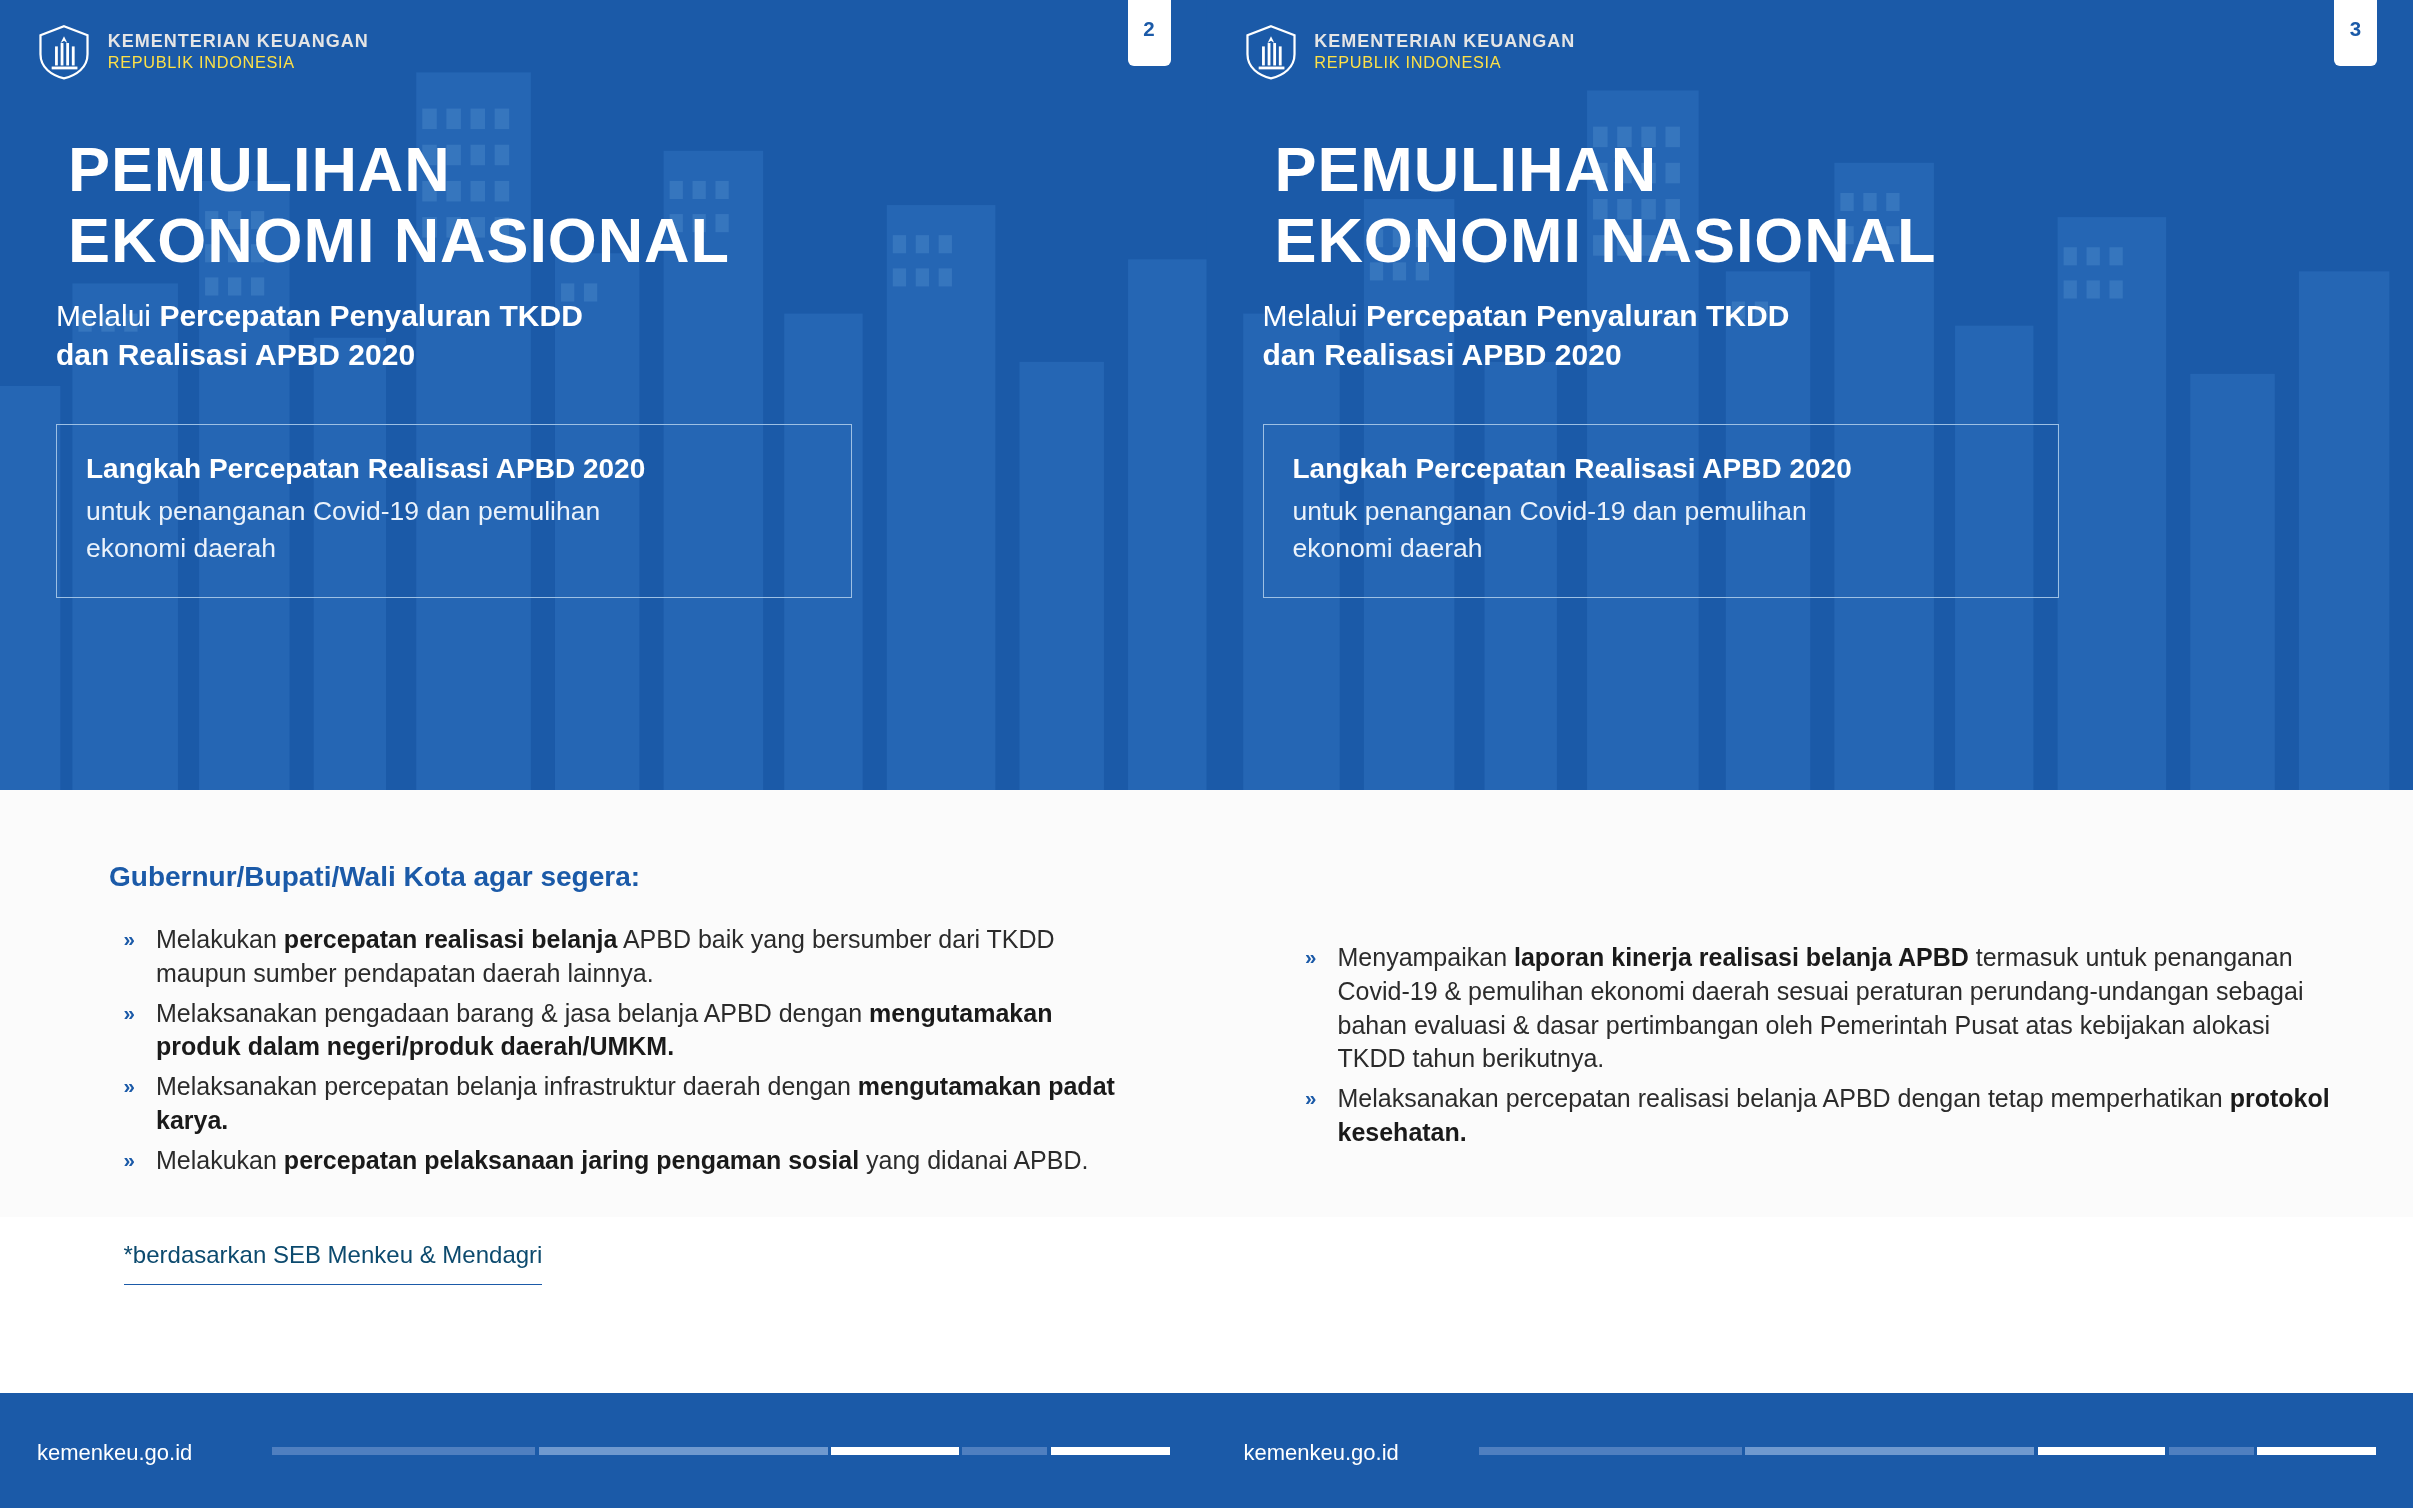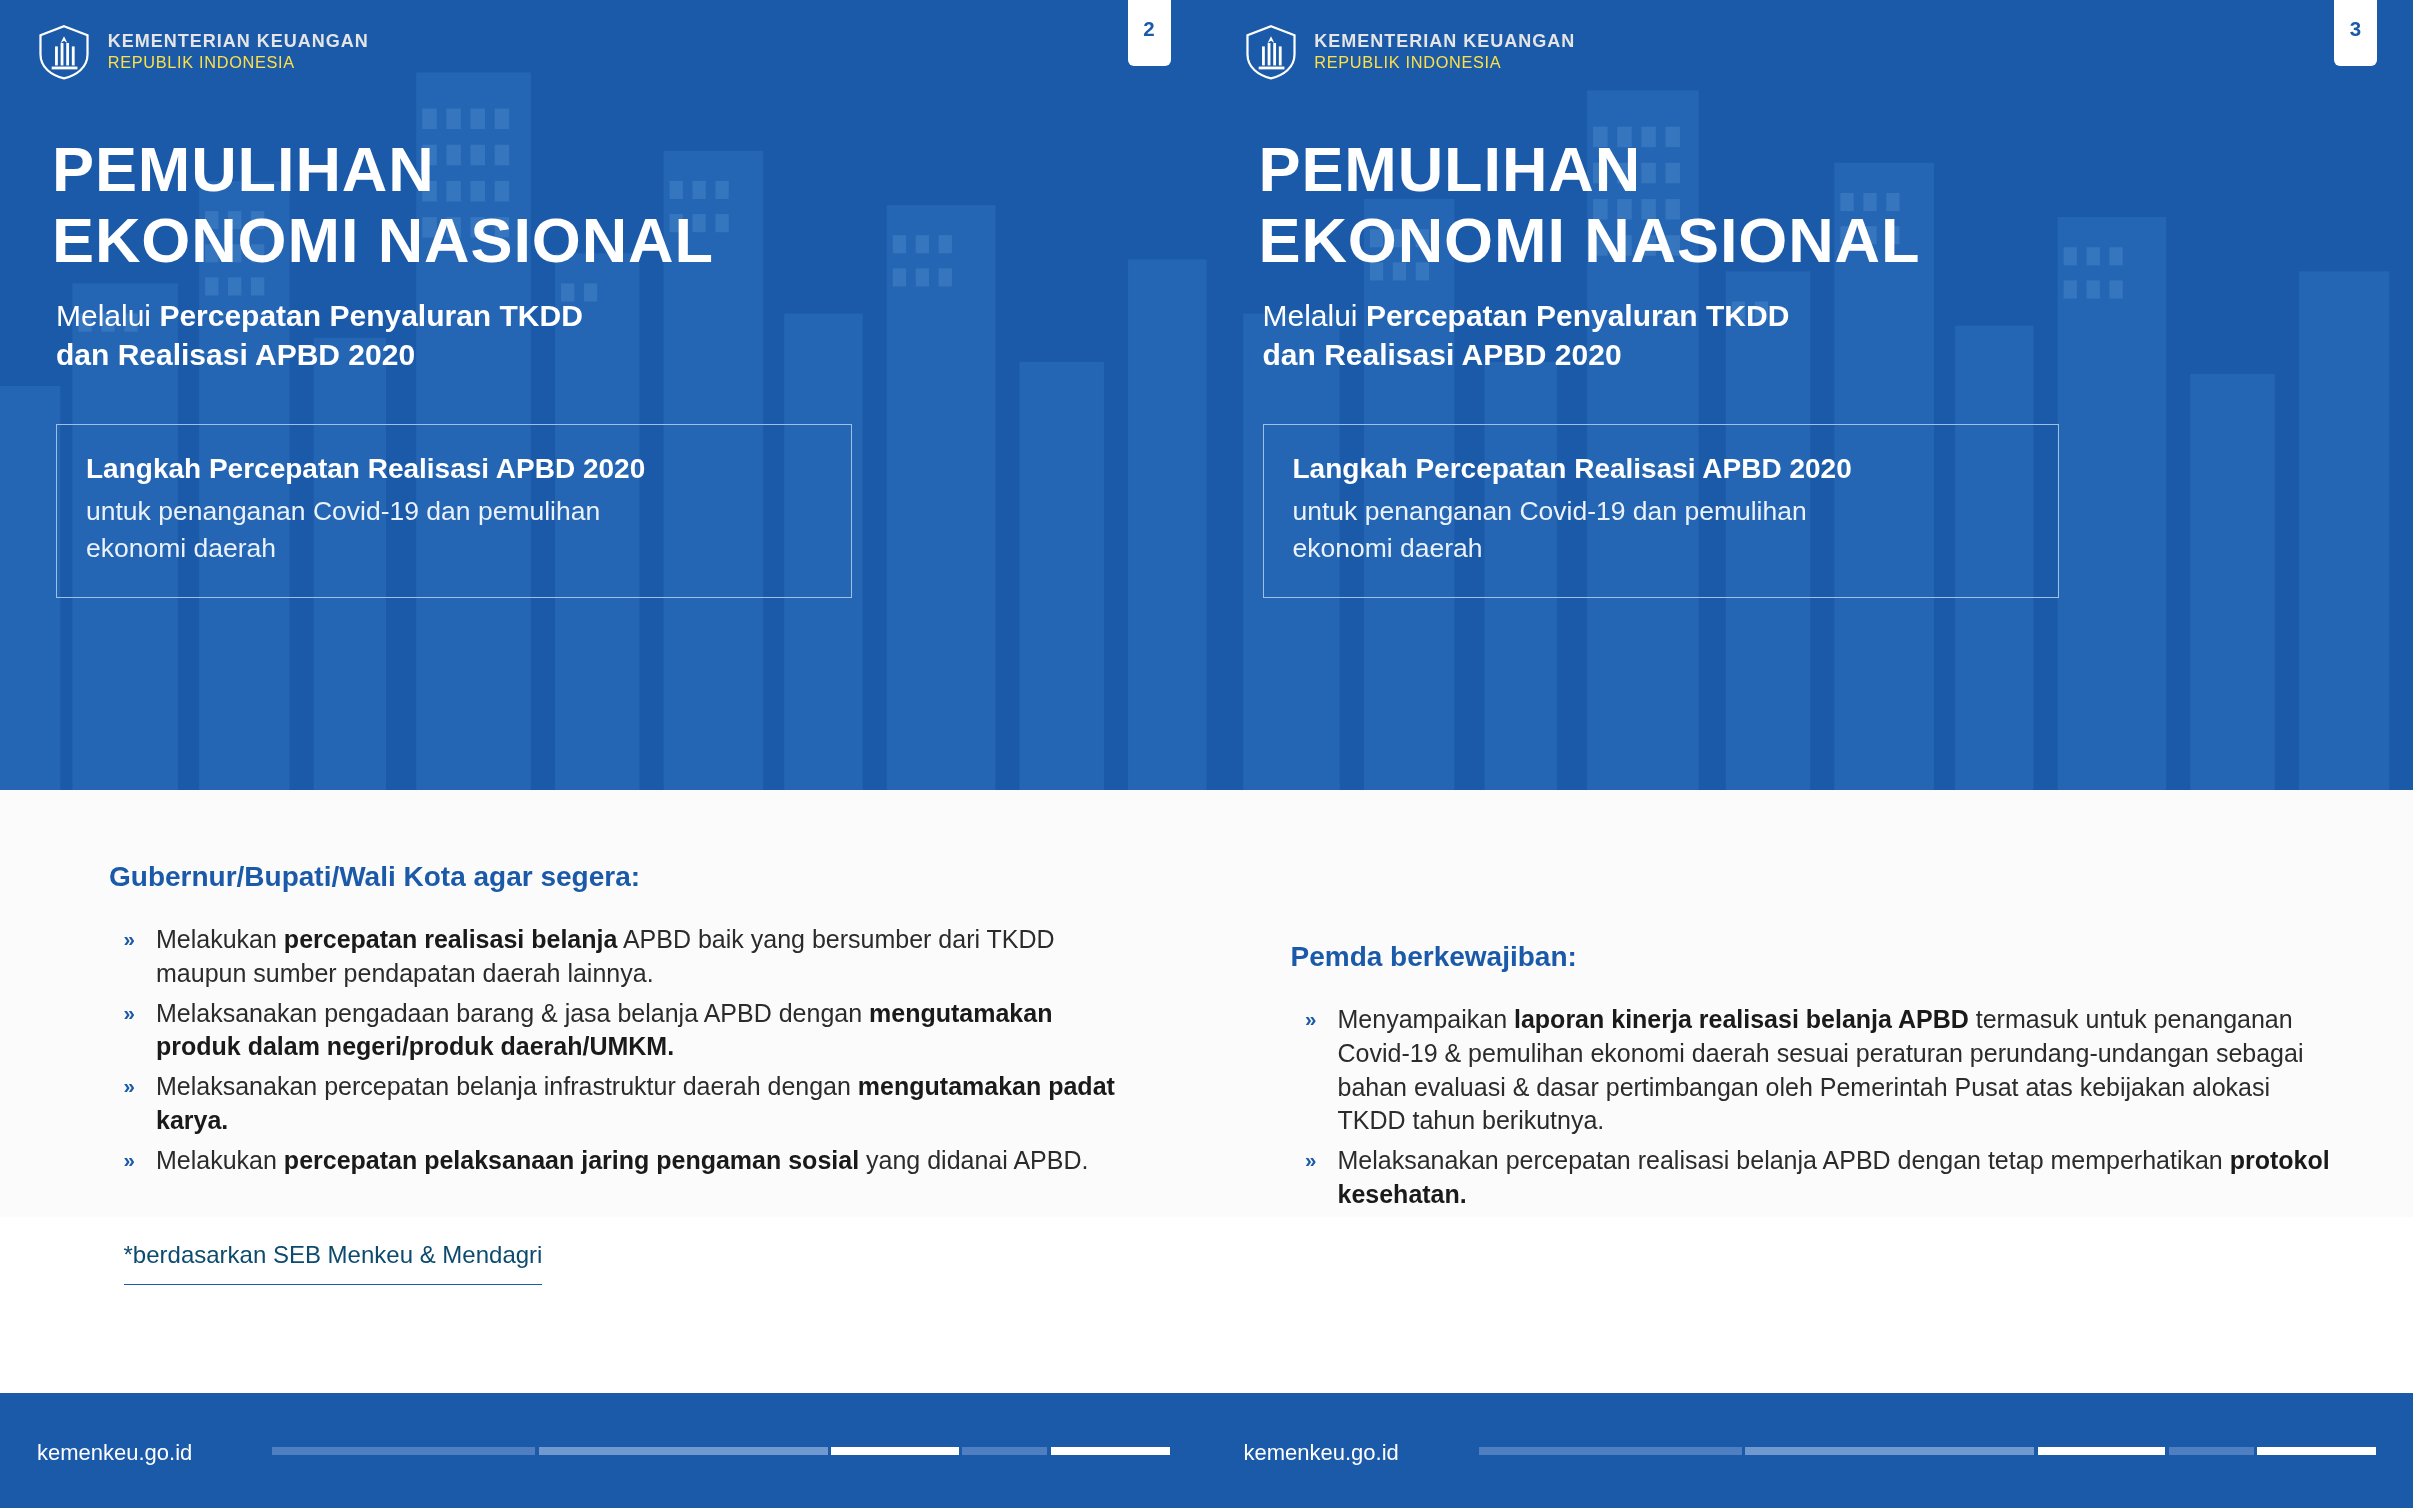--- a/index.html
+++ b/index.html
@@ -85,21 +85,21 @@
     padding-top: 17px;
     box-sizing: border-box;
     z-index: 5;
   }
   .hero-title {
     color: #ffffff;
     font-size: 63px;
     font-weight: bold;
     line-height: 1.12;
     letter-spacing: 0.9px;
-    padding: 54px 0 0 52px;
+    padding: 54px 0 0 68px;
     text-transform: uppercase;
   }
   .hero-sub {
     color: #ffffff;
     font-size: 30px;
     line-height: 1.32;
     padding: 20.5px 0 0 56px;
     max-width: 784px;
   }
   .hero-sub b { font-weight: bold; }
@@ -432,21 +432,20 @@
           <div class="callout-body">
             <div>untuk penanganan Covid-19 dan pemulihan</div>
             <div>ekonomi daerah</div>
           </div>
         </div>
       </div>
     </div>
 
     <div class="content">
       <div class="content-pad right">
-        <div class="section-heading">Pemda berkewajiban:</div>
         <ul class="bullets" id="bullets-1">
             <li><span class="chev">»</span><span>Menyampaikan </span><b>laporan kinerja realisasi belanja APBD</b><span> termasuk untuk penanganan Covid-19 &amp; pemulihan ekonomi daerah sesuai peraturan perundang-undangan sebagai bahan evaluasi &amp; dasar pertimbangan oleh Pemerintah Pusat atas kebijakan alokasi TKDD tahun berikutnya.</span></li>
             <li><span class="chev">»</span><span>Melaksanakan percepatan realisasi belanja APBD dengan tetap memperhatikan </span><b>protokol kesehatan.</b></li>
           </ul>
       </div>
     </div>
 
     <div class="footer">
       <div class="footer-url">kemenkeu.go.id</div>
       <div class="footer-bar">

